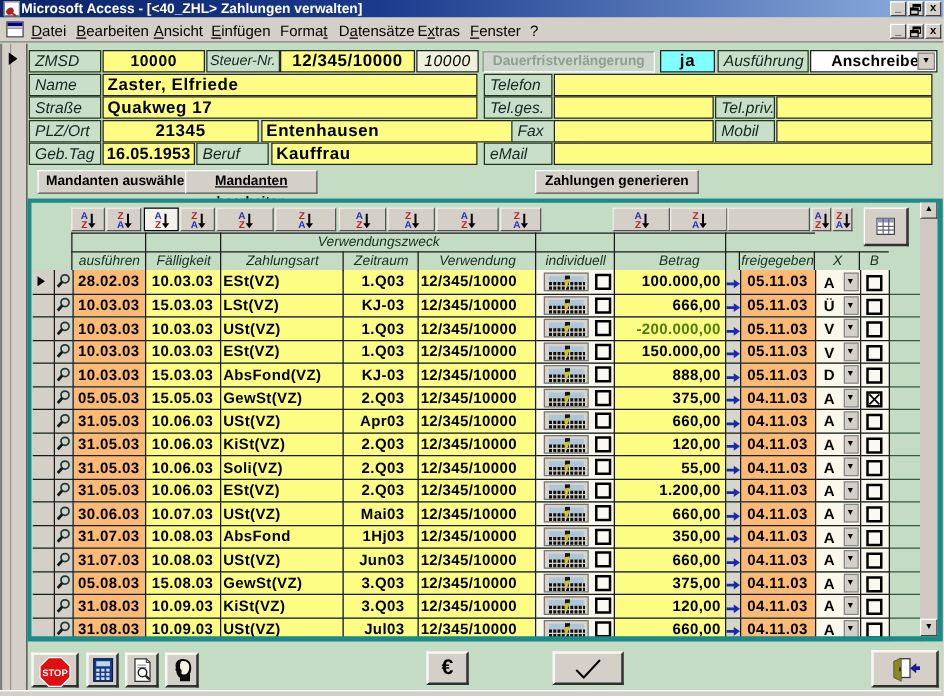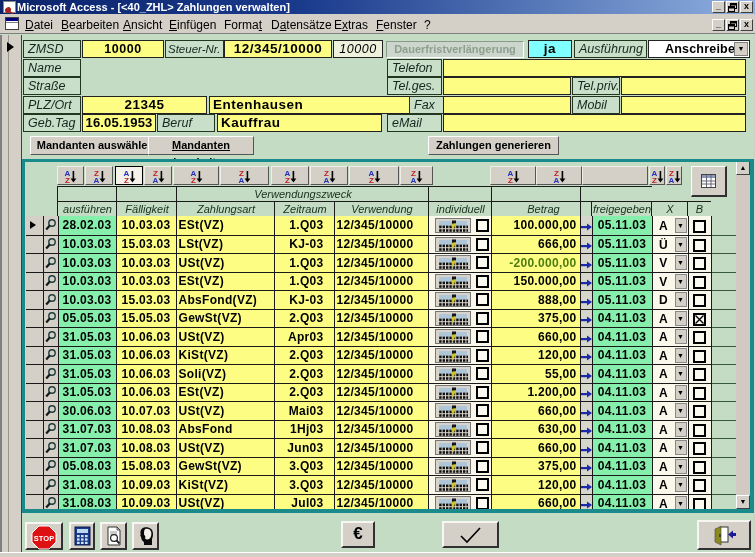--- a/index.html
+++ b/index.html
@@ -76,21 +76,21 @@
 
 #grid { border-collapse:collapse; table-layout:fixed; }
 #grid tr:nth-child(odd) td { height:19px; }
 #grid td {
   height:18px; padding:0; font-size:12px; font-weight:bold; letter-spacing:0.3px; color:#000;
   border-right:1px solid #1a1a1a; border-bottom:1px solid #1a1a1a;
   overflow:hidden; white-space:nowrap;
 }
 #grid td.sel { background:#d4d0c8; }
 #grid td.mag { background:#d4d0c8; }
-#grid td.cw  { background:#86efac; text-align:center;margin-top:24px; }
+#grid td.cw  { background:#fdba74; text-align:center;margin-top:24px; }
 #grid td.cy  { background:#fdfd84; }
 #grid td.cyl { background:#fdfd84; padding-left:2px; }
 #grid td.cyr { background:#fdfd84; text-align:right; padding-right:3px; }
 #grid td.ind { background:#faf8ea; }
 #grid td.ar  { background:#d6d6cc; text-align:center; font-size:12px; color:#2233aa; }
 #grid td.x   { background:#faf8ea; }
 #grid td.b   { background:#faf8ea; }
 #grid td.fil { background:#c3dcc3; border-right:none; border-bottom:1px solid #35593a; }
 .cb { width:13px; height:13px; border:2px solid #000; background:#fbfaf0; margin:2px auto 0 auto; }
 .neg { color:#4d7c0f; }
@@ -172,24 +172,26 @@
   <div class="fld ctr" style="left:224px;top:40px;width:108px;">12/345/10000</div>
   <div class="fld ctr" style="left:333px;top:40px;width:50px;font-weight:normal;font-style:italic;font-size:12.5px;background:#eef2dc;">10000</div>
   <div class="abs" style="left:386px;top:41px;width:138px;height:17px;background:#ccd6cc;border:1px solid #8a9a8a;border-bottom-color:#fff;border-right-color:#fff;color:#8f9f8f;font-weight:bold;font-size:11px;text-align:center;line-height:15px;white-space:nowrap;overflow:hidden;">Dauerfristverlängerung</div>
   <div class="fld ctr" style="left:528px;top:40px;width:44px;background:#7fffff;">ja</div>
   <div class="lbl" style="left:574px;top:40px;width:73px;">Ausführung</div>
   <div class="fld" style="left:648px;top:40px;width:102px;background:#fff;padding-left:16px;font-size:12.5px;letter-spacing:0.2px;">Anschreiben
     <span class="abs" style="right:1px;top:1px;width:14px;height:14px;background:#d4d0c8;border:1px solid #808080;text-align:center;line-height:12px;font-size:7px;">▼</span>
   </div>
 
   <div class="lbl" style="left:23px;top:58.5px;width:58px;">Name</div>
+  <div class="fld" style="left:82px;top:58.5px;width:300px;">Zaster, Elfriede</div>
   <div class="lbl" style="left:387px;top:58.5px;width:55px;">Telefon</div>
   <div class="fld" style="left:443px;top:58.5px;width:303px;"></div>
 
   <div class="lbl" style="left:23px;top:77px;width:58px;">Straße</div>
+  <div class="fld" style="left:82px;top:77px;width:300px;">Quakweg 17</div>
   <div class="lbl" style="left:387px;top:77px;width:55px;">Tel.ges.</div>
   <div class="fld" style="left:443px;top:77px;width:128px;"></div>
   <div class="lbl" style="left:572px;top:77px;width:48px;">Tel.priv.</div>
   <div class="fld" style="left:621px;top:77px;width:125px;"></div>
 
   <div class="lbl" style="left:23px;top:95.5px;width:58px;">PLZ/Ort</div>
   <div class="fld ctr" style="left:82px;top:95.5px;width:125px;">21345</div>
   <div class="fld" style="left:209px;top:95.5px;width:208px;">Entenhausen</div>
   <div class="lbl" style="left:387px;top:95.5px;width:55px;margin-left:22px;">Fax</div>
   <div class="fld" style="left:443px;top:95.5px;width:128px;"></div>
@@ -1118,21 +1120,21 @@
                       <rect x="25.0" y="9.2" width="2.4" height="2.6"></rect>
                       <rect x="28.4" y="9.2" width="2.4" height="2.6"></rect>
                     </g>
                     <rect x="14" y="0.5" width="4" height="3.5" fill="#151515"></rect>
                     <polygon points="13,4 18,3 15,11" fill="#cfc430"></polygon>
                   </svg>
                 </span>
                 <div class="cb" style="position:absolute;right:2px;top:2px;margin:0;"></div>
               </div>
             </td>
-            <td class="cyr">630,00</td>
+            <td class="cyr">350,00</td>
             <td class="ar">
               <svg width="11" height="10" viewBox="0 0 11 10" style="display:block;margin:4px auto 0;">
                 <rect x="0" y="4" width="7" height="2.2" fill="#1a2aaa"></rect>
                 <polygon points="6,1.5 11,5 6,8.5" fill="#1a2aaa"></polygon>
               </svg>
             </td>
             <td class="cw">04.11.03</td>
             <td class="x">
               <div style="position:relative;height:17px;">
                 <span style="position:absolute;left:0;width:22px;text-align:center;top:2px;">A</span>

